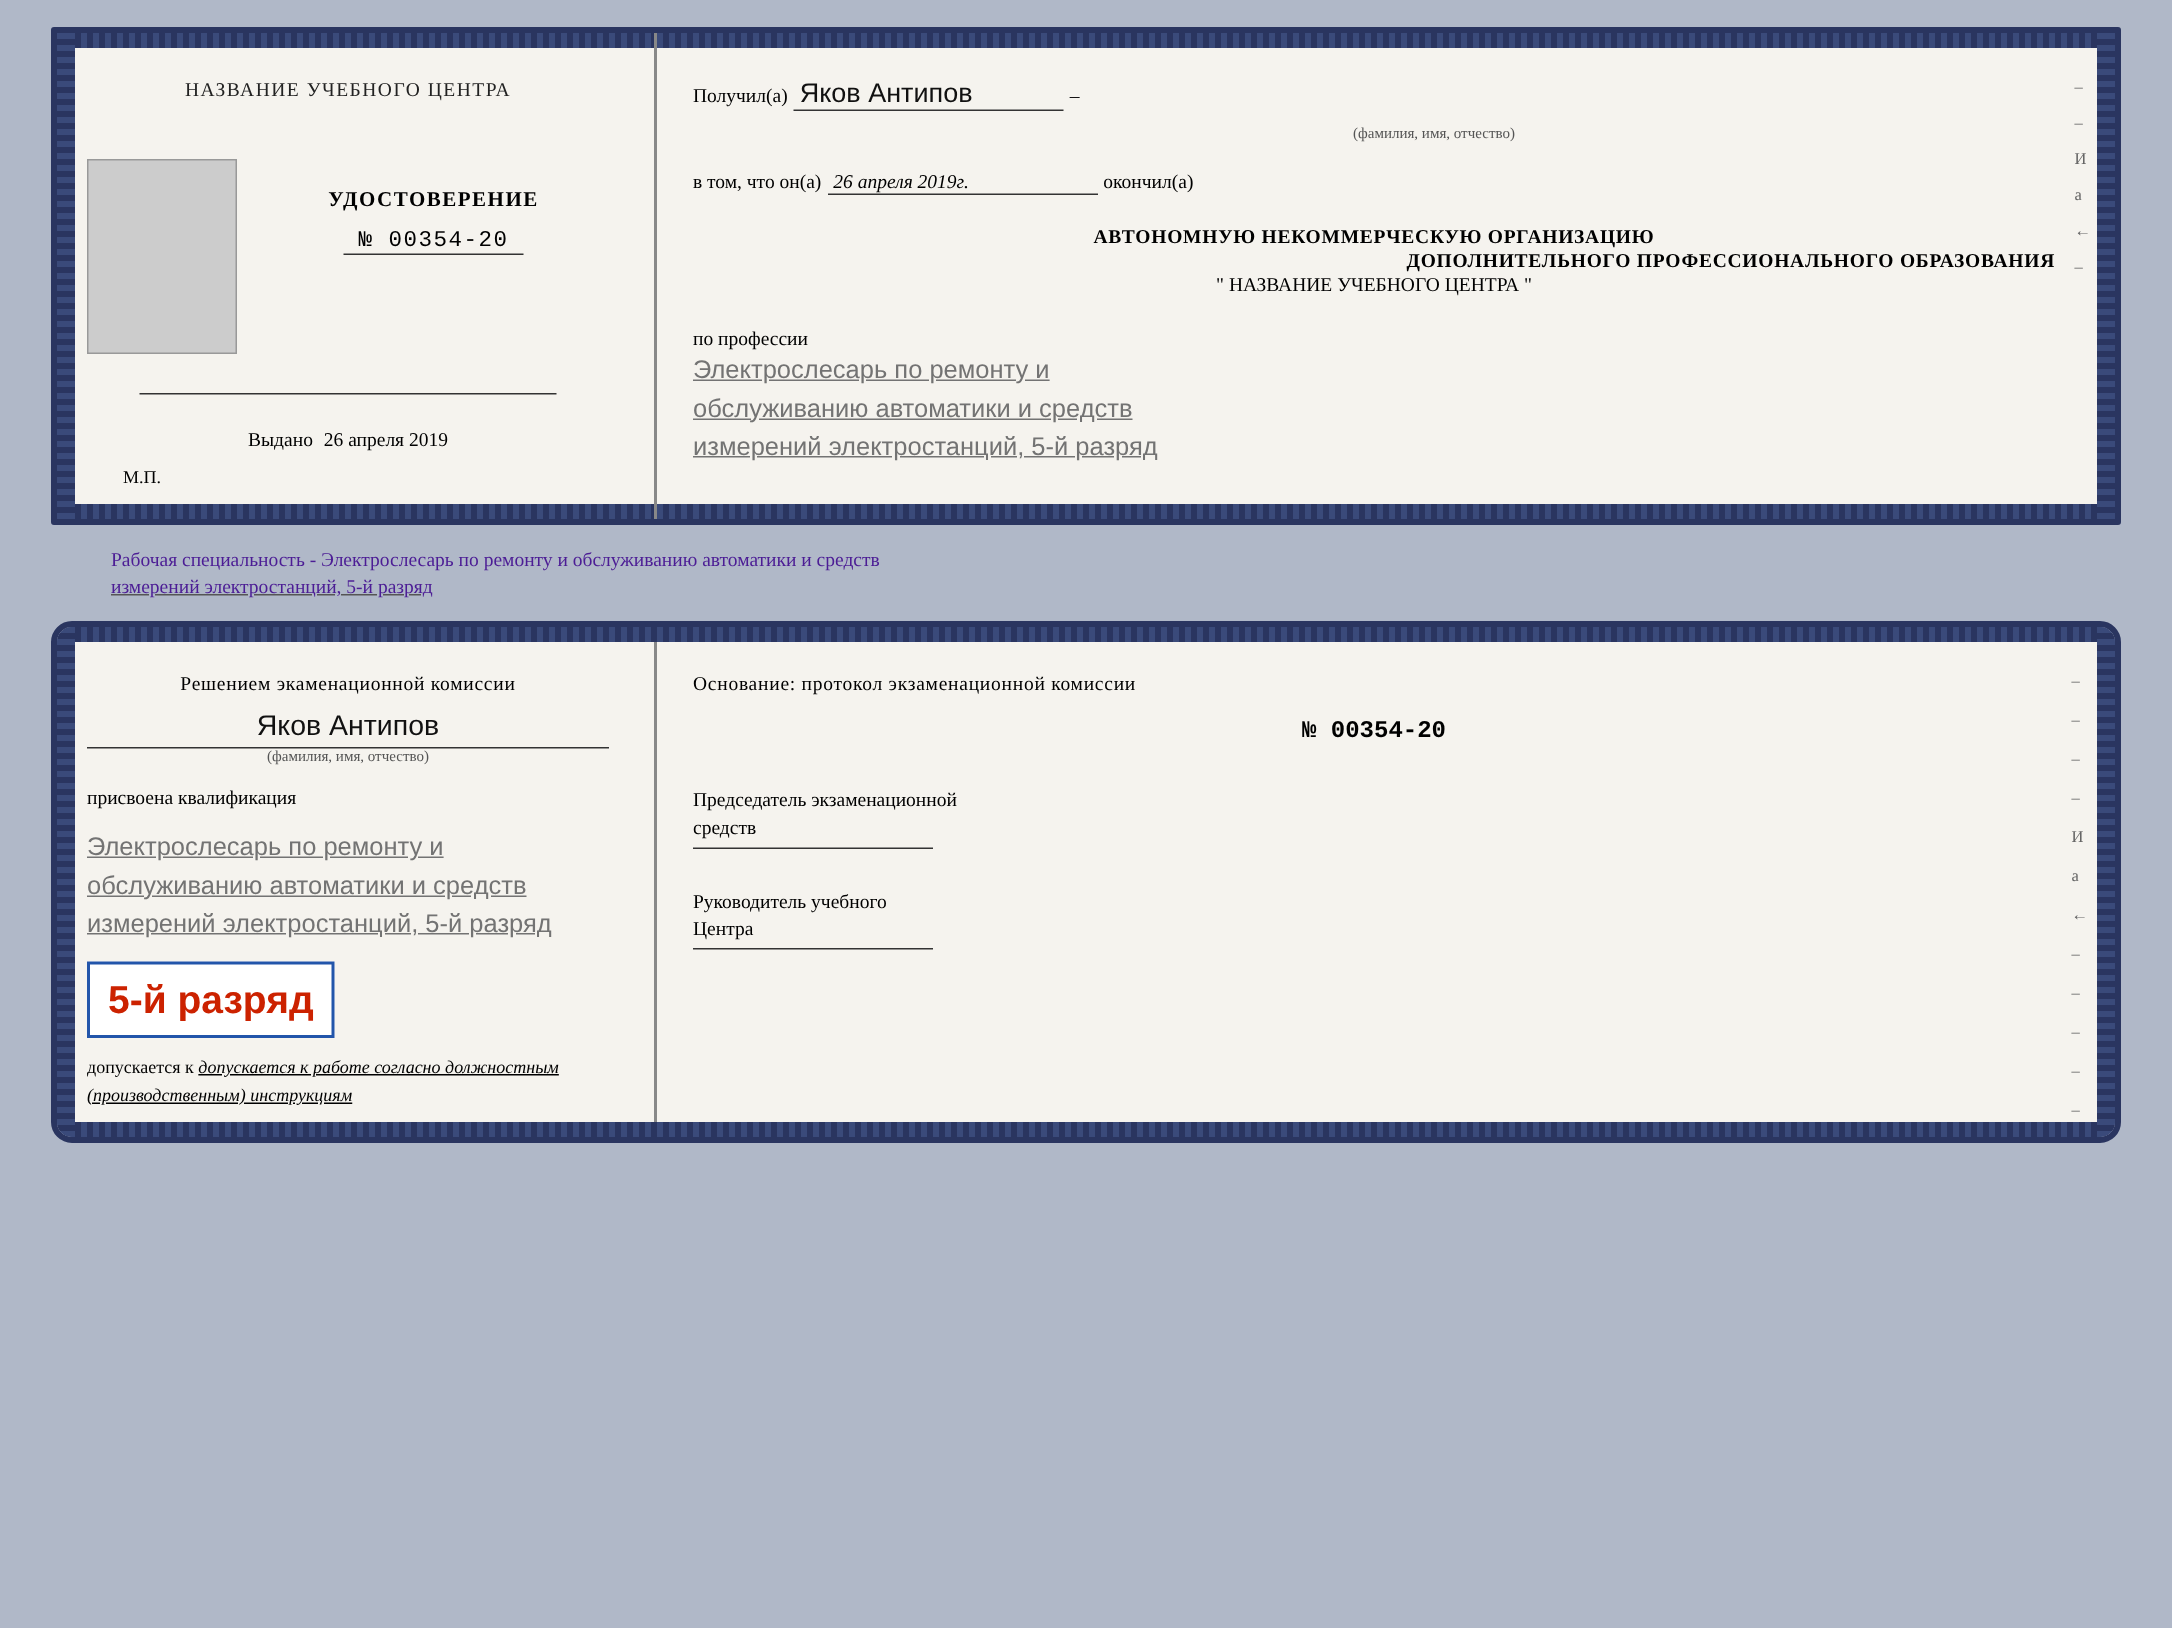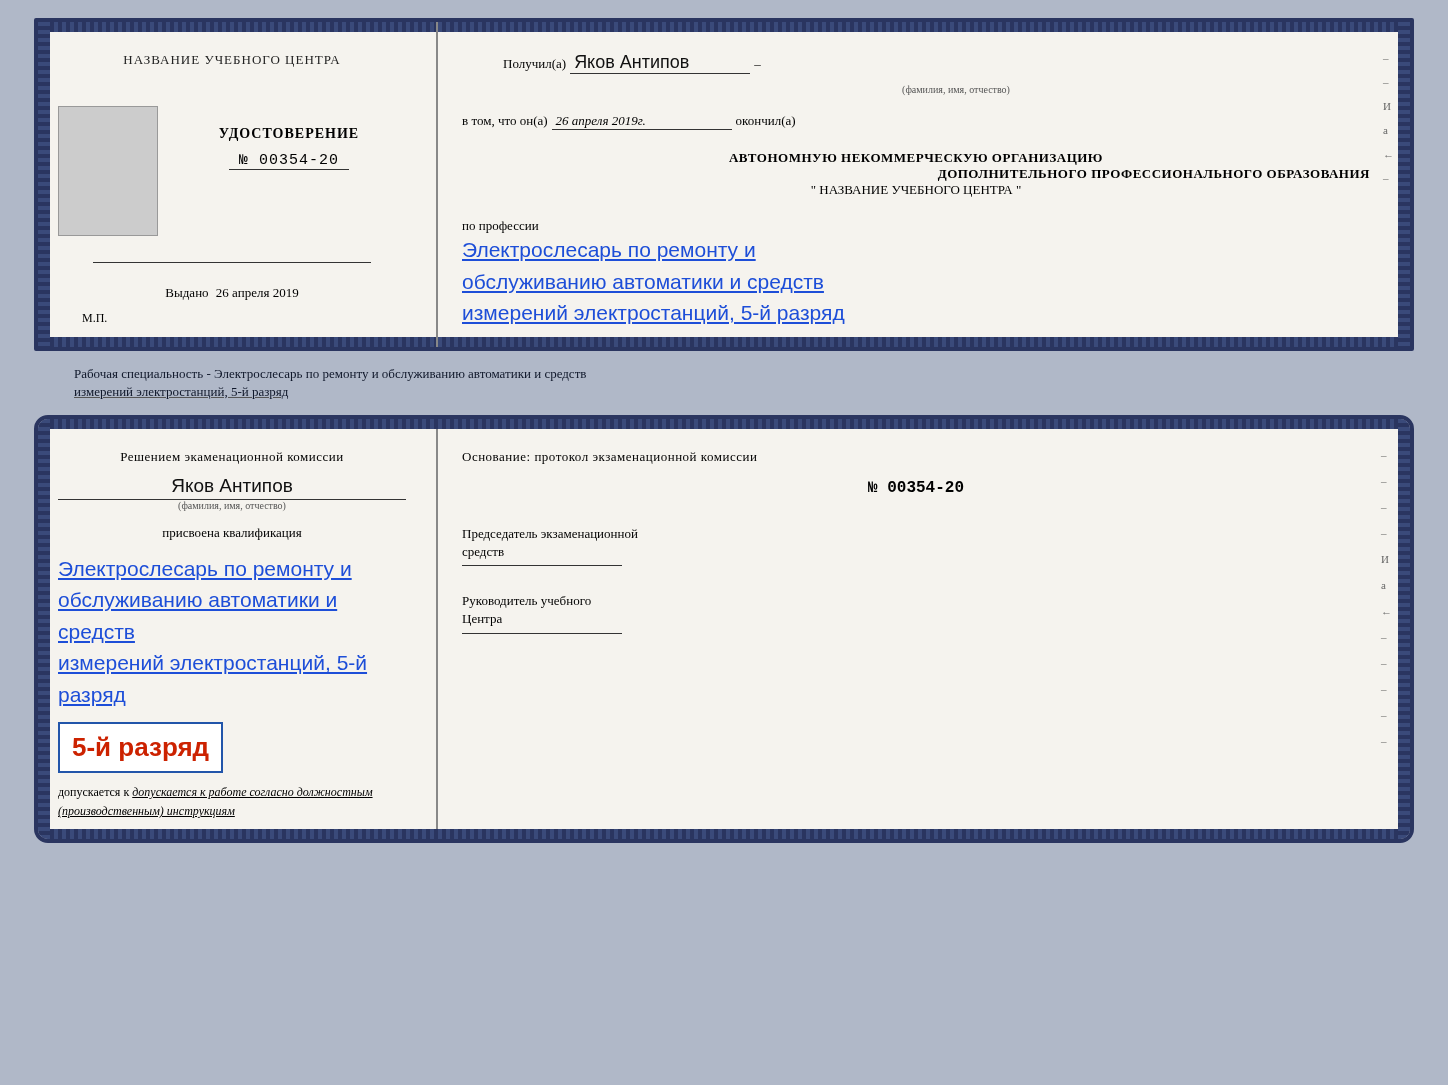--- a/index.html
+++ b/index.html
@@ -140,31 +140,31 @@
 
     .bold-upper {
       font-weight: bold;
       text-transform: uppercase;
       font-size: 13px;
       letter-spacing: 0.5px;
     }
 
     .profession-handwritten {
       font-family: 'Comic Sans MS', cursive, sans-serif;
-      font-size: 21px;
-      color: #1d4ed8;
+      font-size: 17px;
+      color: #737373;
       text-decoration: underline;
       line-height: 1.5;
       display: block;
     }
 
     
     .middle-text {
       font-size: 13px;
-      color: #0f172a;
+      color: #4c1d95;
       padding: 0 30px;
       line-height: 1.4;
       text-decoration: underline;
       text-decoration-color: #444;
     }
 
     
     .bottom-book {
       display: flex;
       width: 100%;
@@ -204,21 +204,21 @@
       font-size: 19px;
       color: #111;
       text-align: center;
       display: block;
       border-bottom: 1px solid #333;
       padding-bottom: 2px;
     }
 
     .assigned-text {
       font-size: 13px;
-      text-align: center;
+      text-align: left;
       margin-top: 8px;
     }
 
     .big-rank-box {
       border: 2px solid #2255aa;
       padding: 8px 12px;
       margin-top: 8px;
       background: #fff;
       width: fit-content;
     }
@@ -348,21 +348,21 @@
     <div class="vydano-row">
       <span>Выдано</span>
       <span class="vydano-date" style="margin-left:4px; font-style:normal;">26 апреля 2019</span>
     </div>
     <div class="mp-row">М.П.</div>
   </div>
 
   <div class="book-right" style="padding-top:30px; padding-right:40px;">
 
     <div class="right-line">
-      <span style="font-size:13px;margin-left:41px;">Получил(а)</span>
+      <span style="font-size:13px;">Получил(а)</span>
       <span class="underline-field">
         <span class="handwritten-lg">Яков Антипов</span>
       </span>
       <span style="font-size:13px;">–</span>
     </div>
     <div style="margin-left:80px; margin-top:0;">
       <span class="fio-sub">(фамилия, имя, отчество)</span>
     </div>
 
     <div class="right-line" style="margin-top:8px;">

